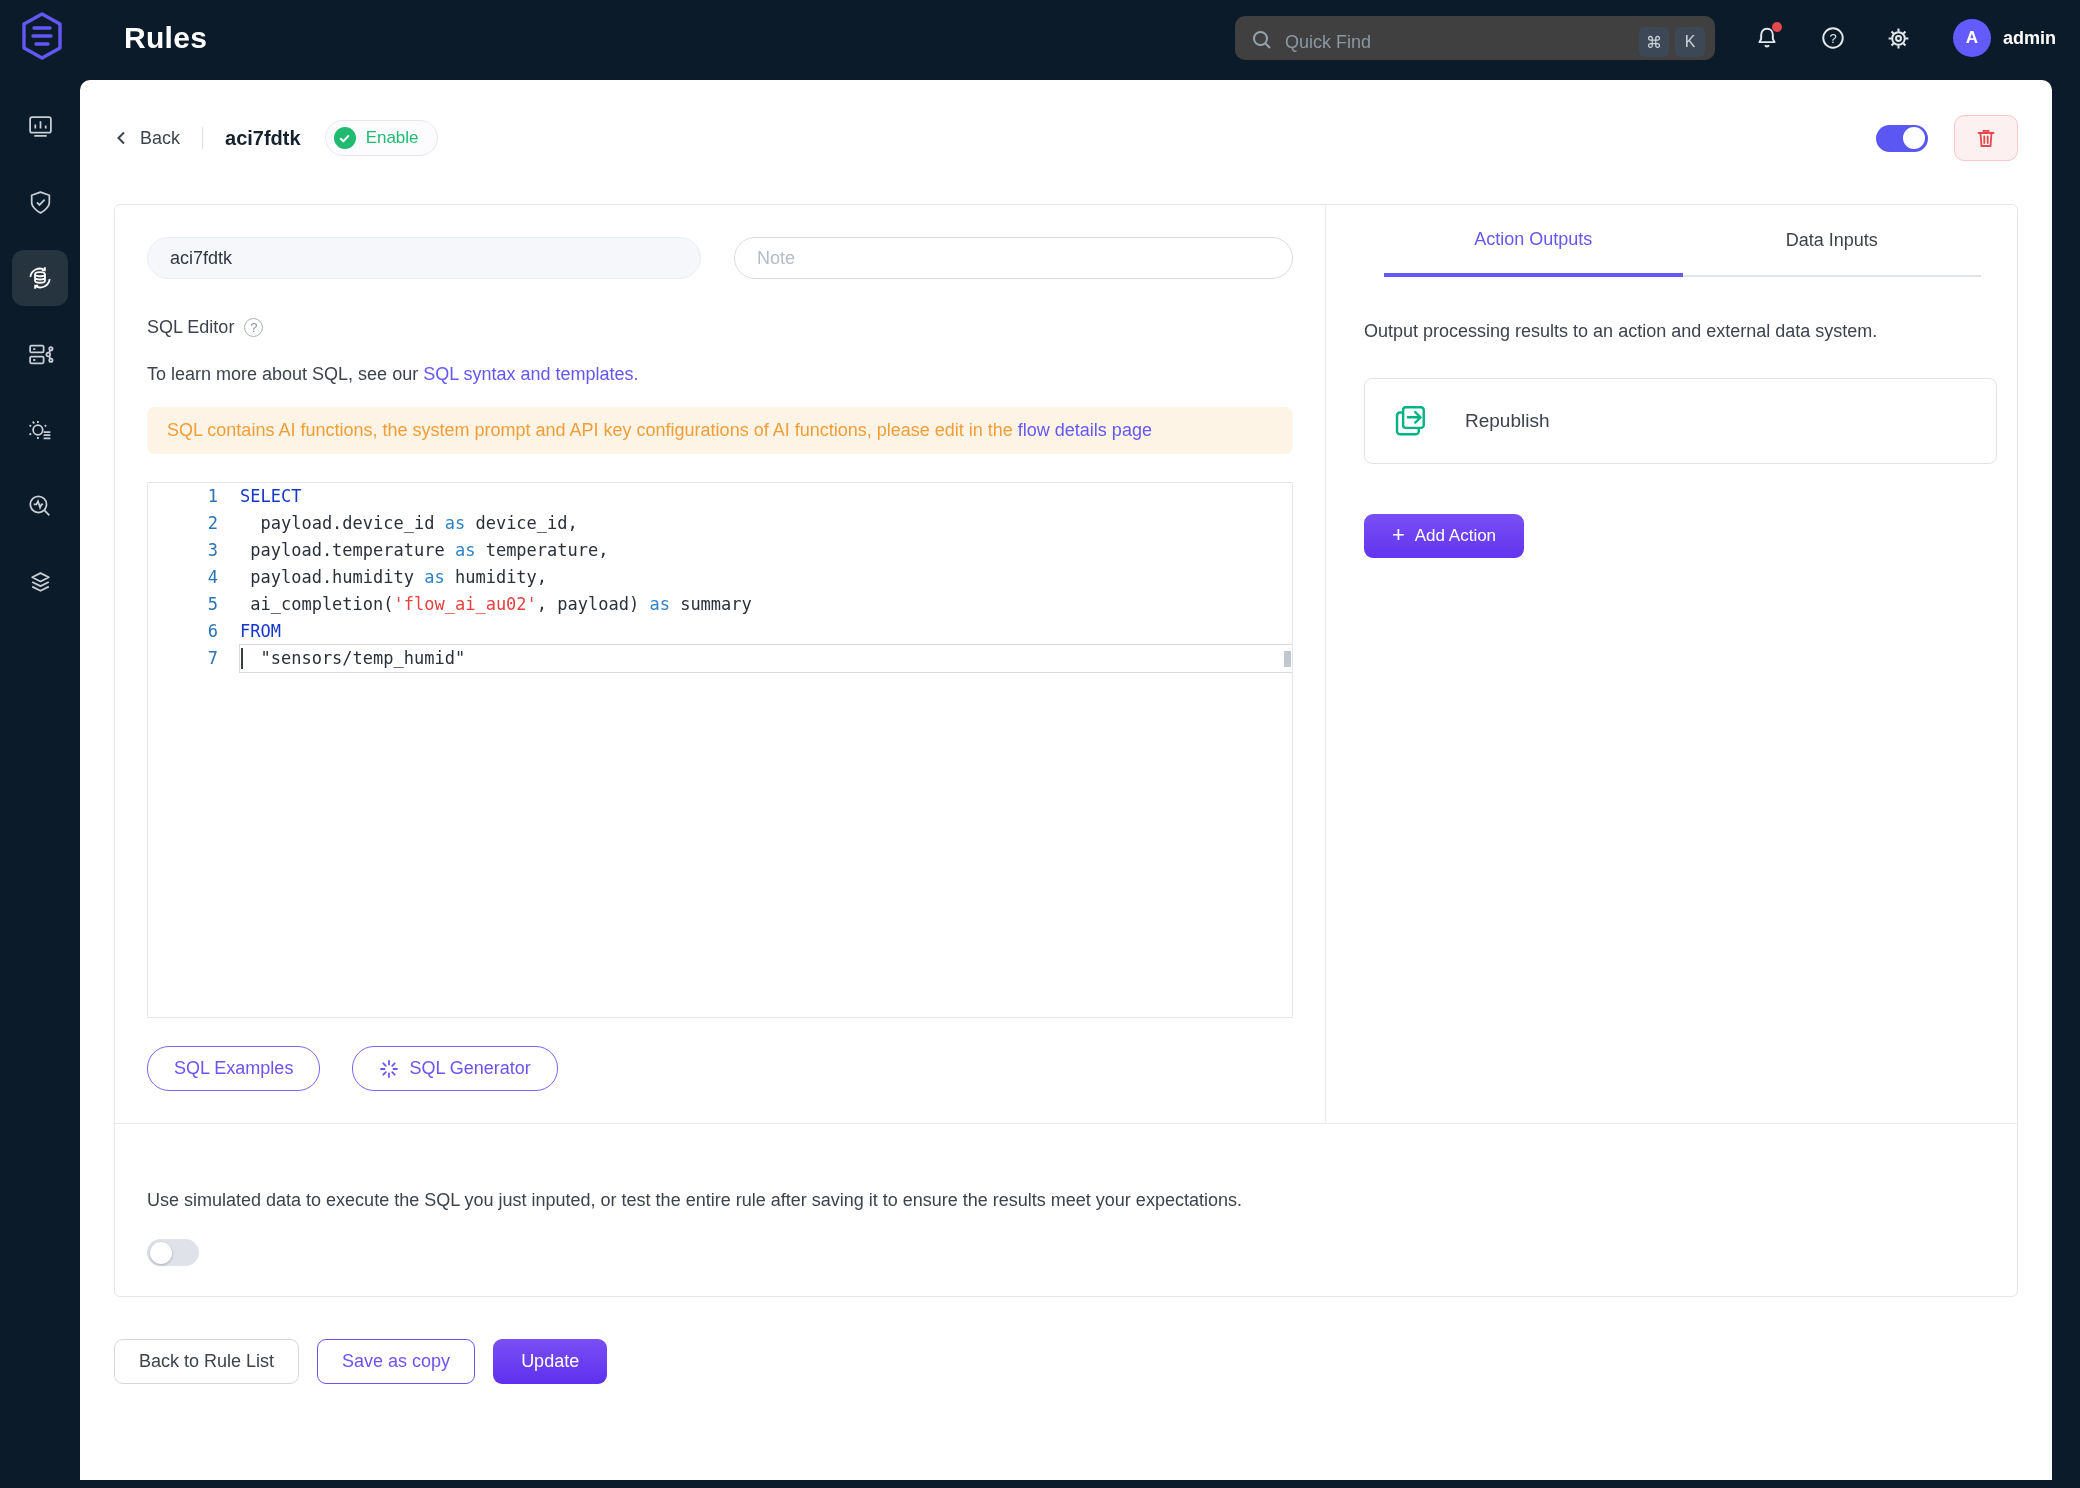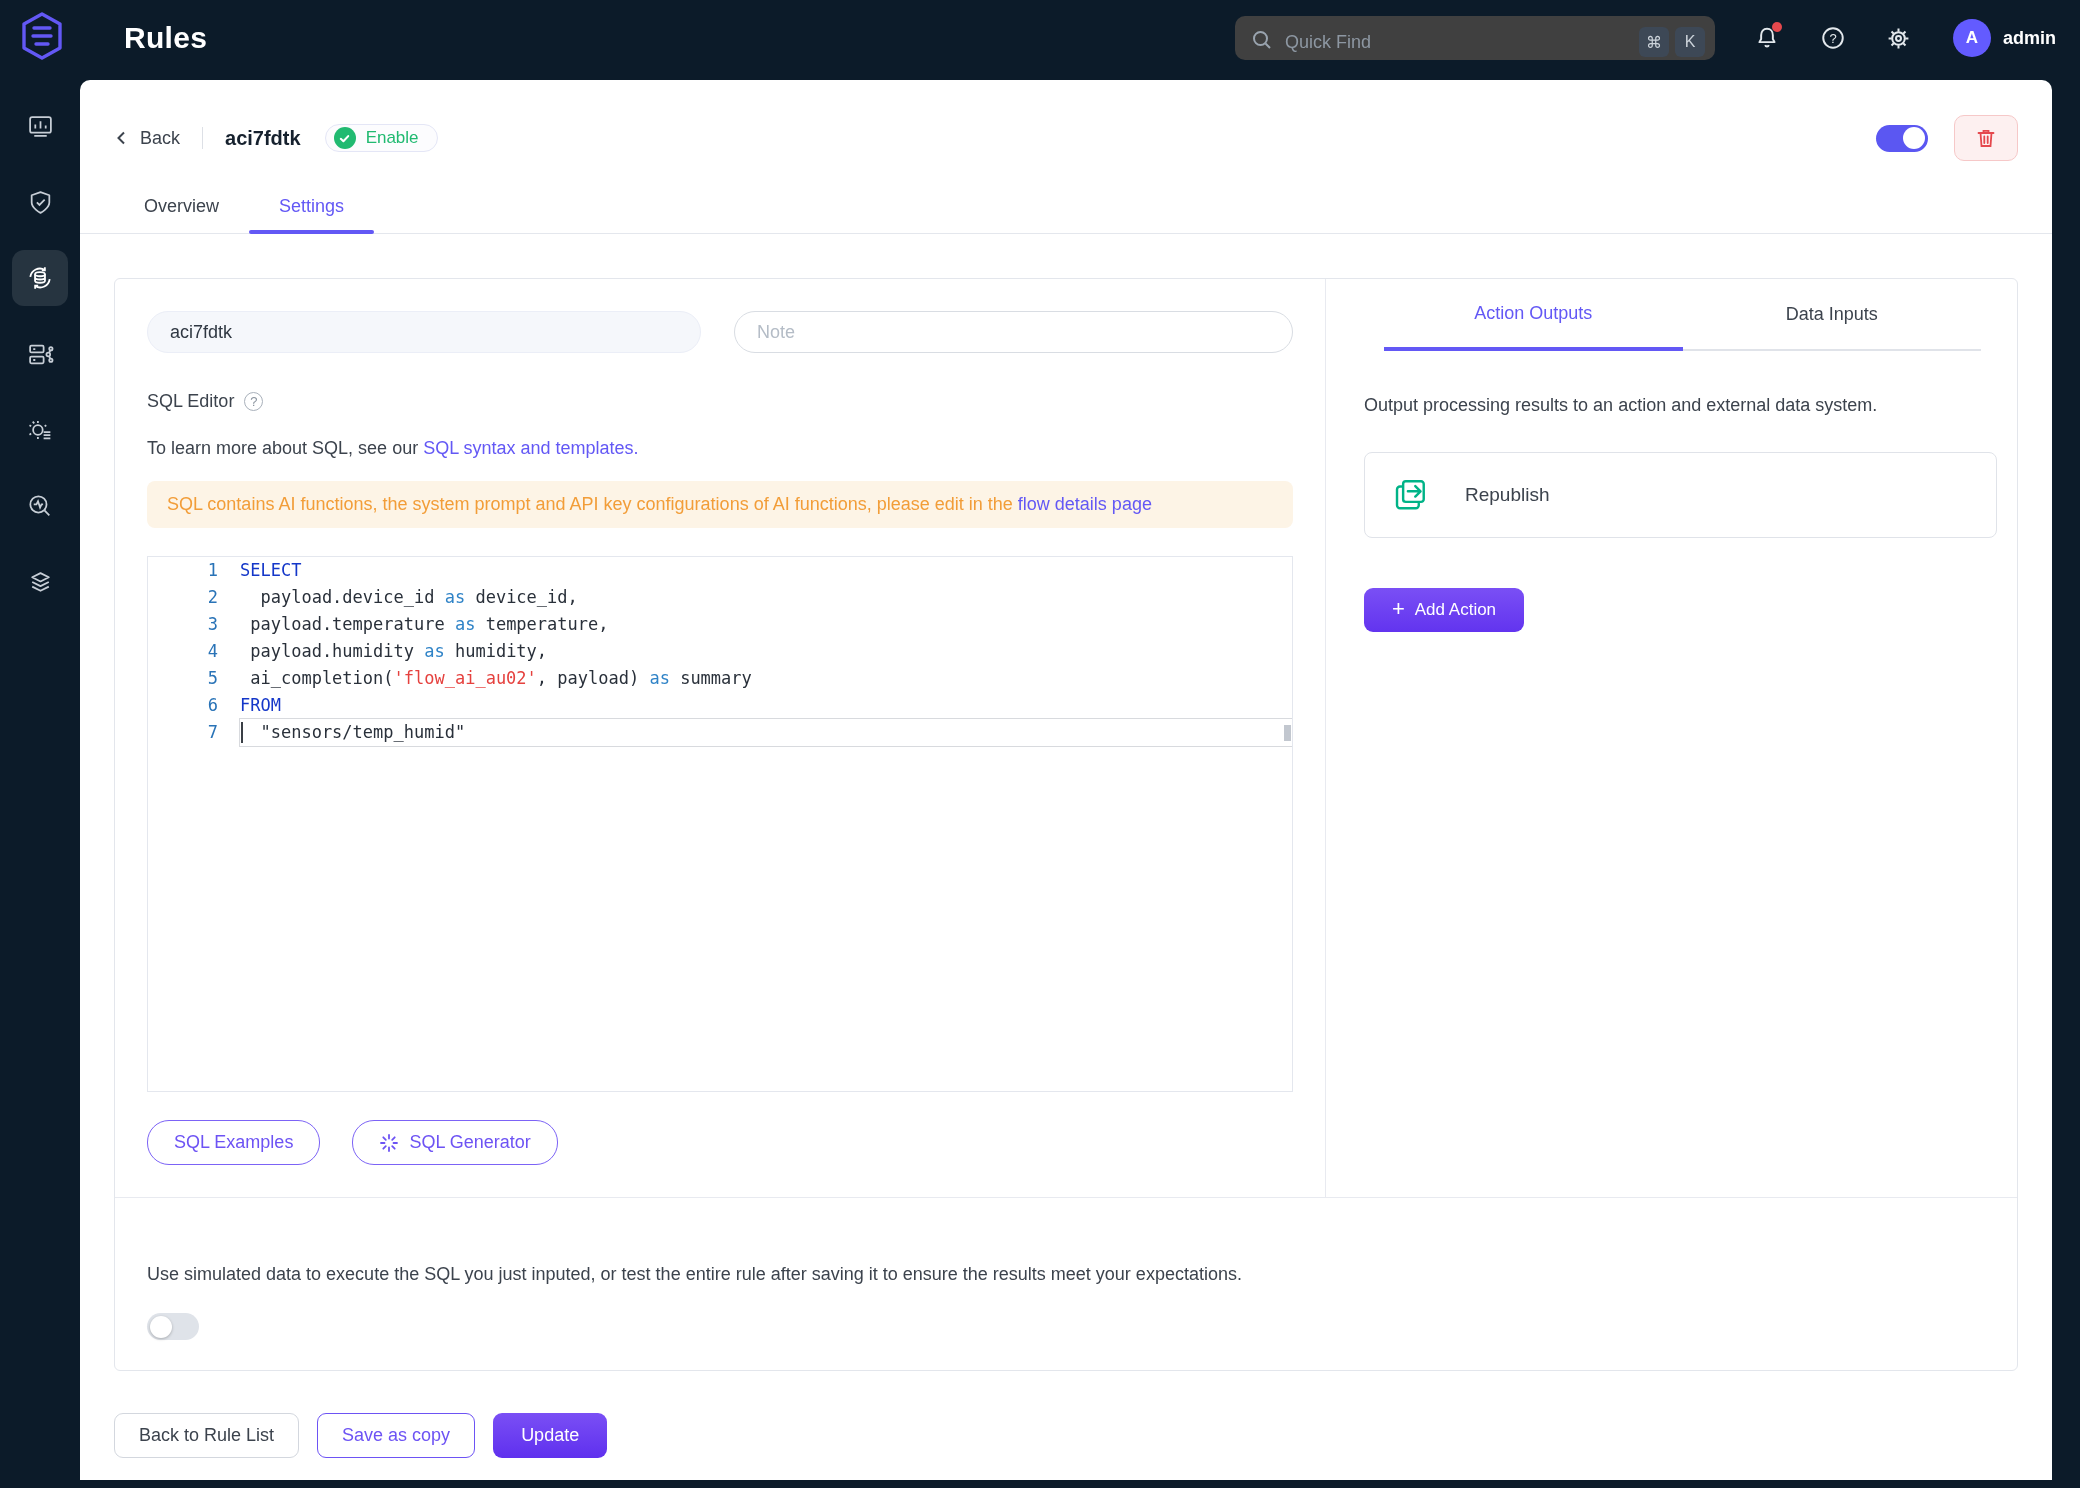--- a/index.html
+++ b/index.html
@@ -55,21 +55,21 @@
     position:absolute; left:80px; top:80px; width:1972px; height:1400px;
     background:#ffffff; border-radius:10px 10px 0 0; overflow:hidden;
   }
   .page-header {
     margin:36px 34px 0 34px; height:44px; display:flex; align-items:center;
   }
   .back-link { display:flex; align-items:center; gap:10px; cursor:pointer; color:#3c434d; font-size:18px; }
   .hdr-sep { width:1px; height:22px; background:#dde0e6; margin:0 22px; }
   .rule-id { font-size:20px; font-weight:bold; color:#16212e; }
   .enable-pill {
-    margin-left:24px; height:28px; border:1px solid #e4e6f6; background:#fcfcfe;
+    margin-left:24px; height:36px; border:1px solid #e4e6f6; background:#fcfcfe;
     border-radius:18px; display:flex; align-items:center; padding:0 18px 0 8px; gap:10px;
   }
   .check-bubble {
     width:22px; height:22px; border-radius:50%; background:#21ba71;
     display:flex; align-items:center; justify-content:center;
   }
   .enable-pill span.lbl { color:#21ba71; font-size:17px; }
   .hdr-right { margin-left:auto; display:flex; align-items:center; gap:26px; }
   .toggle-on {
     width:52px; height:27px; border-radius:14px; background:#5b57f2; position:relative; cursor:pointer;
@@ -311,24 +311,20 @@
           <div class="knob"></div>
         </div>
       <div class="delete-btn">
         <svg width="24" height="24" viewBox="0 0 24 24" fill="none" stroke="#e5484d" stroke-width="1.8" stroke-linecap="round">
           <path d="M4.5 7 h15 M9.5 7 V4.8 h5 V7 M6.5 7 l1 13 h9 l1 -13 M10.3 10.5 v6.5 M13.7 10.5 v6.5"></path>
         </svg>
       </div>
     </div>
   </div>
 
-  <div class="tabs-row">
-    <div class="tab">Overview</div>
-    <div class="tab active">Settings</div>
-  </div>
 
   <div class="main-box">
     <div class="box-top">
 
       <div class="left-panel">
         <div class="input-row">
           <input class="name-input" readonly="" value="aci7fdtk" style="">
           <input class="note-input" placeholder="Note" style="">
         </div>
 

